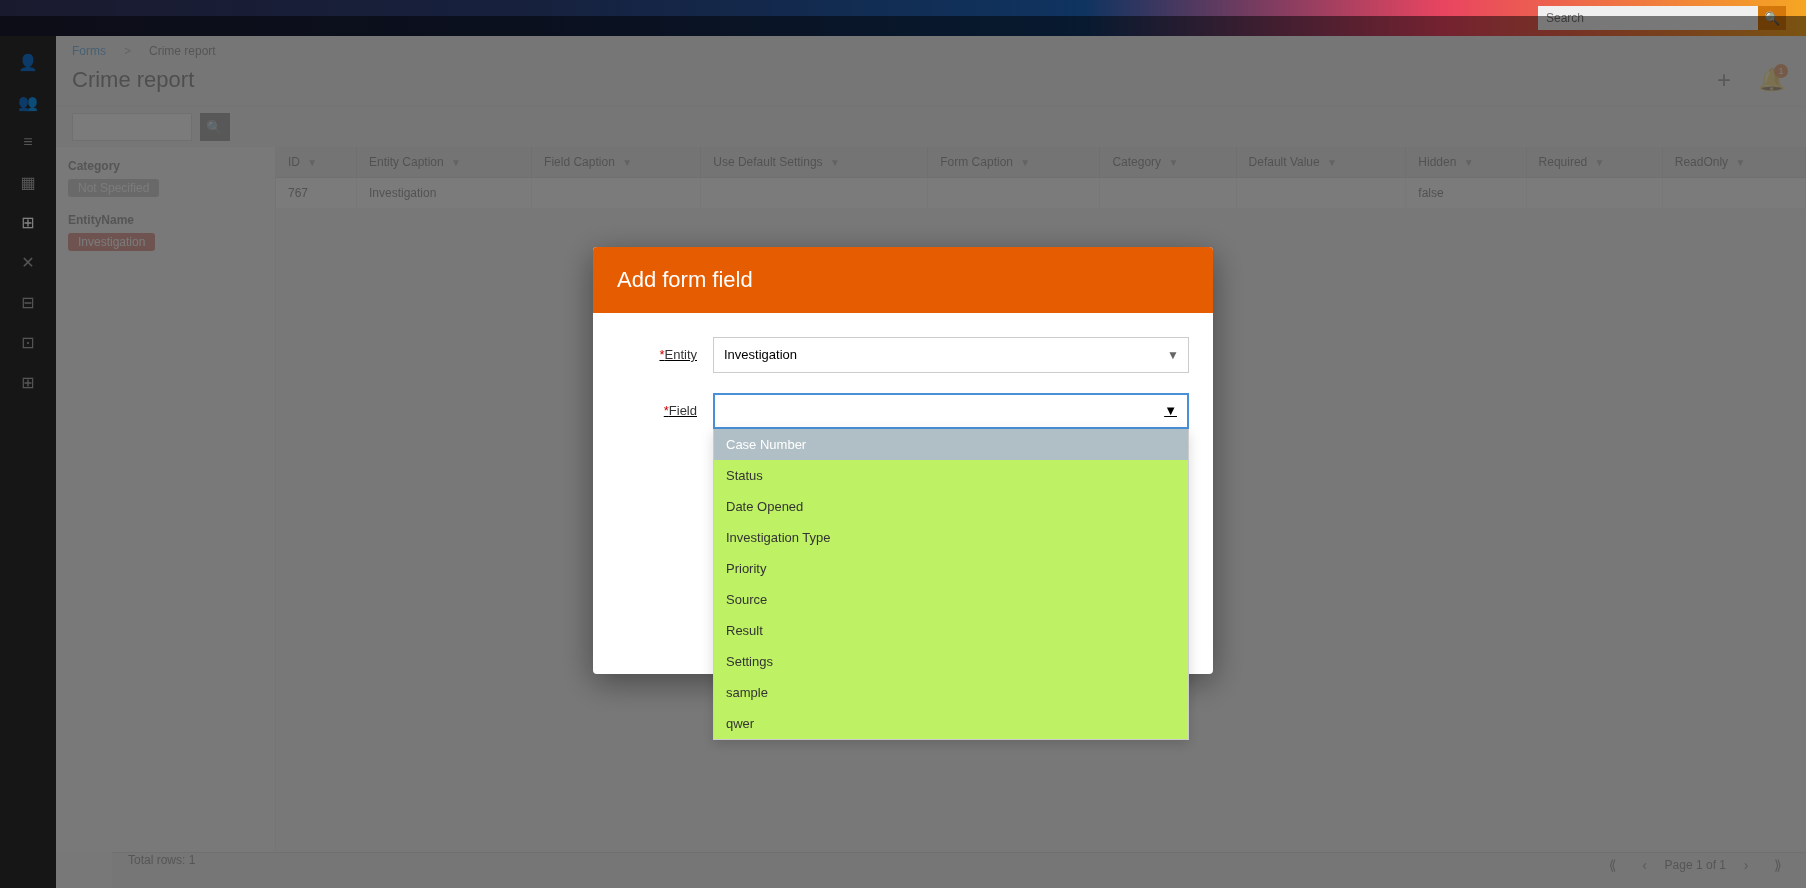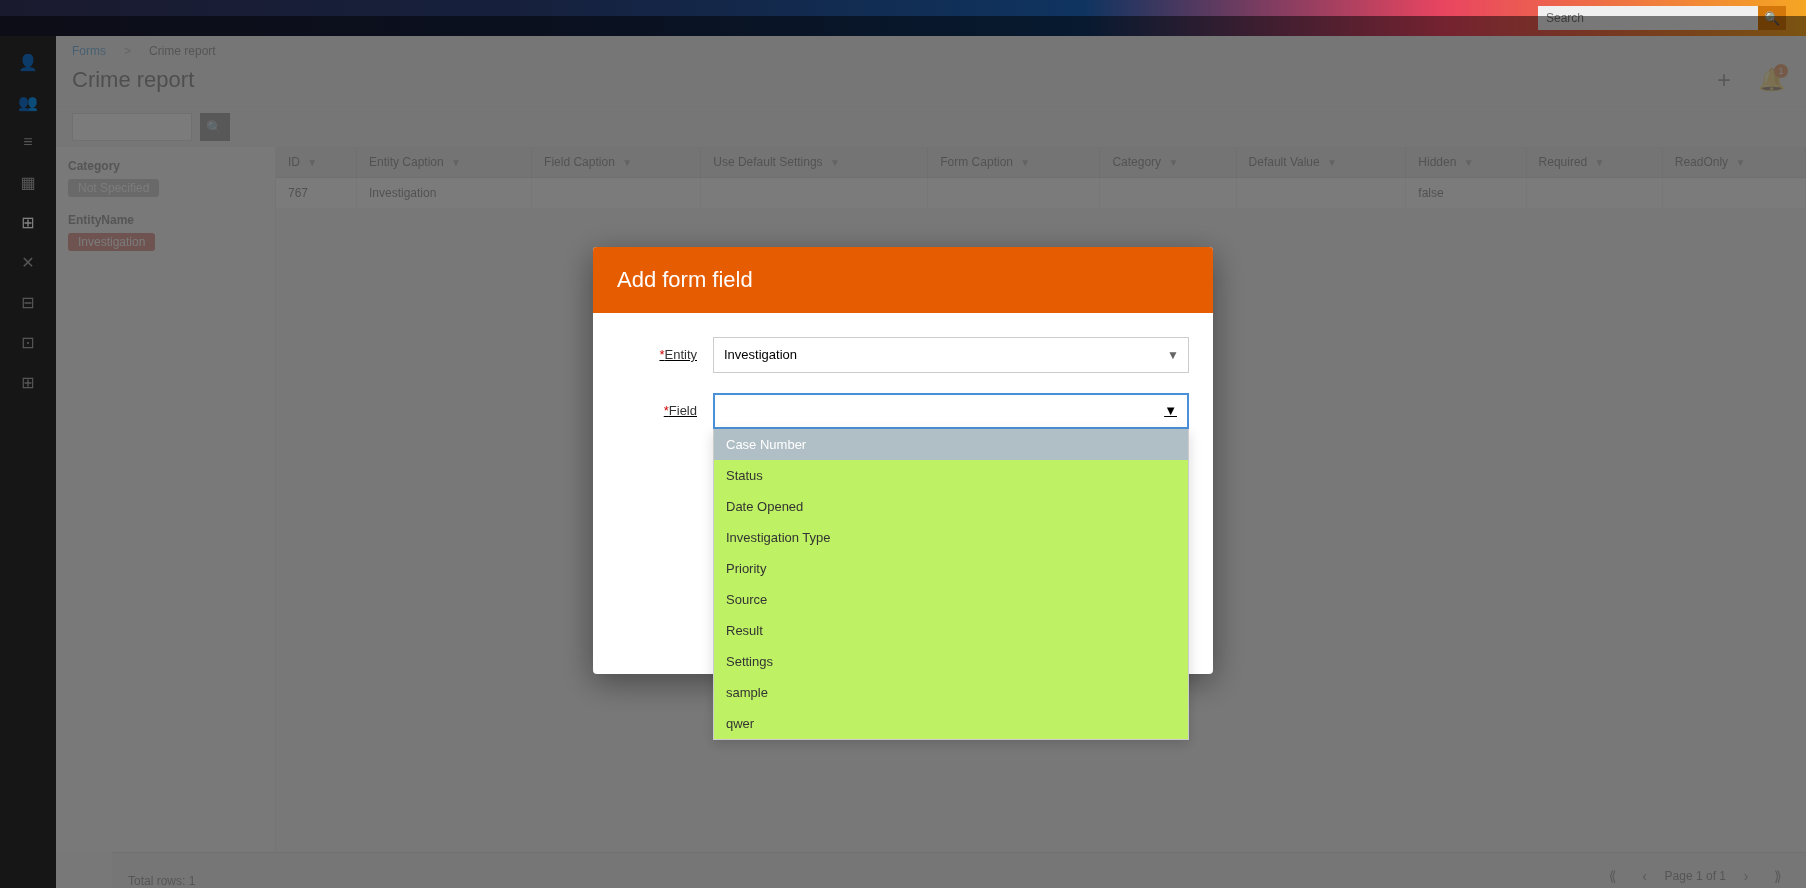--- a/index.html
+++ b/index.html
@@ -266,21 +266,21 @@
     
     .bottom-bar {
       position: absolute;
       bottom: 0;
       left: 56px;
       right: 0;
       height: 36px;
       background: #e8e8e8;
       border-top: 1px solid #ccc;
       display: flex;
-      align-items: flex-end;
+      align-items: flex-start;
       justify-content: space-between;
       padding: 0 16px;
       font-size: 12px;
       color: #444;
     }
     .pagination {
       display: flex;
       align-items: center;
       gap: 8px;
     }

